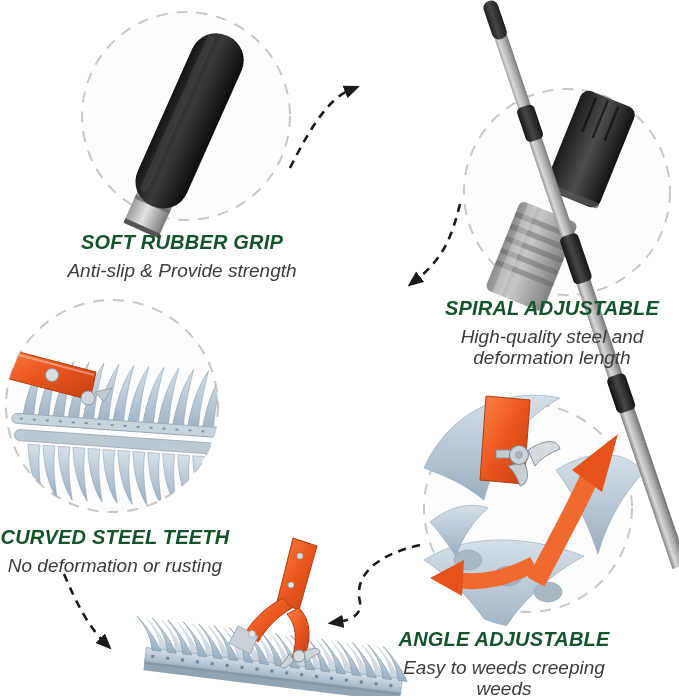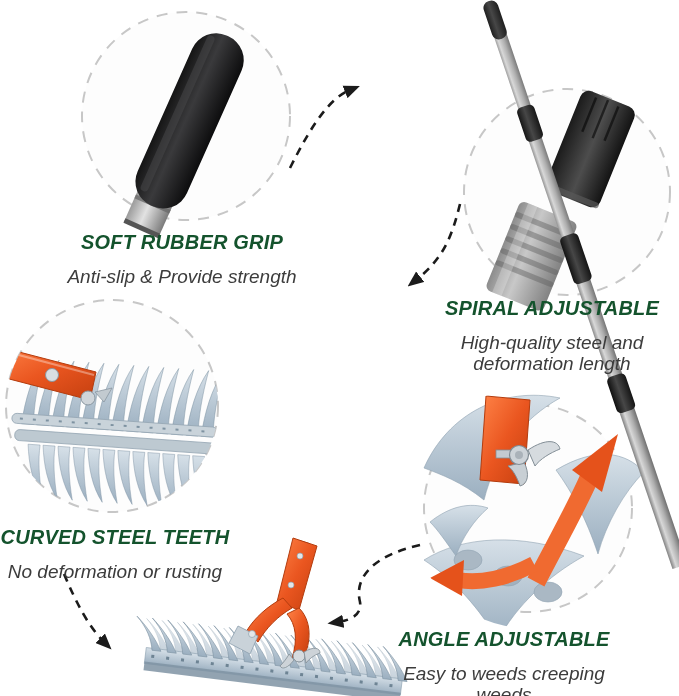--- a/index.html
+++ b/index.html
@@ -6,21 +6,21 @@
   .canvas{
     position:relative;width:679px;height:696px;background:#fff;overflow:hidden;
     font-family:"Liberation Sans", sans-serif;
   }
   .art{position:absolute;left:0;top:0;}
   .feature{position:absolute;text-align:center;font-style:italic;pointer-events:none;}
   .f-title{
     display:block;color:#14532d;font-weight:bold;font-size:20px;
     letter-spacing:.2px;line-height:1.15;white-space:nowrap;
   }
-  .f-sub{display:block;color:#3C3C3C;font-size:19px;line-height:1.12;margin-top:12px;}
+  .f-sub{display:block;color:#3C3C3C;font-size:19px;line-height:1.12;margin-top:6px;}
   .feature-grip{left:32px;top:231px;width:300px;}
   .feature-connection{left:428px;top:297px;width:248px;}
   .feature-teeth{left:-6px;top:526px;width:242px;}
   .feature-angle{left:376px;top:628px;width:256px;}
 </style>
 </head>
 <body>
 
 <div class="canvas">
 

